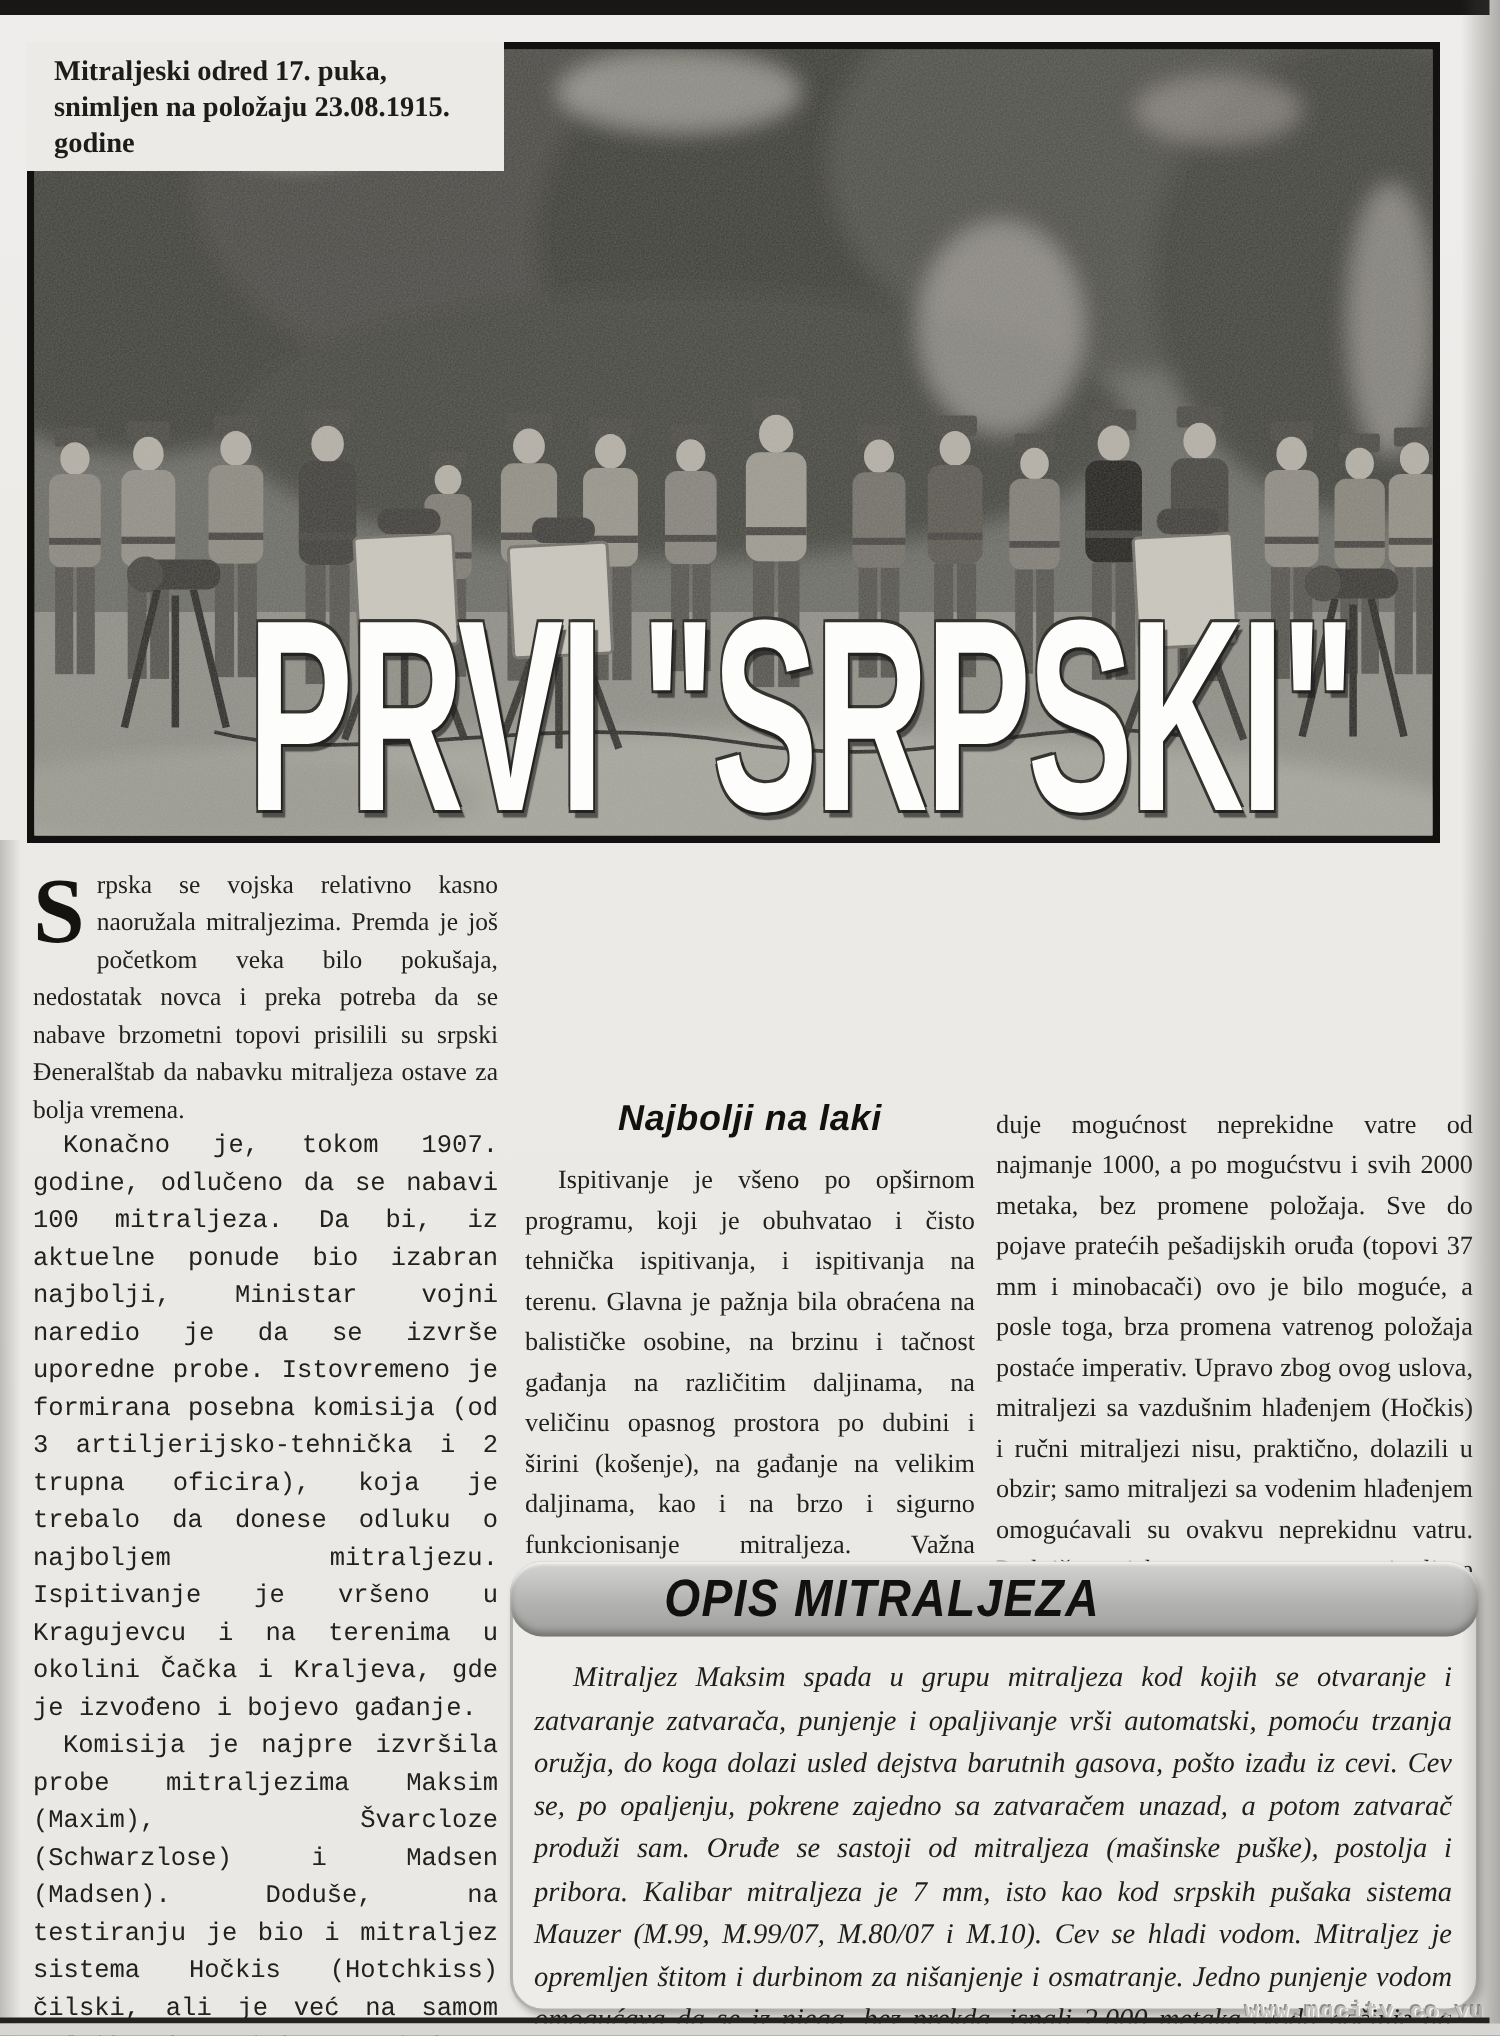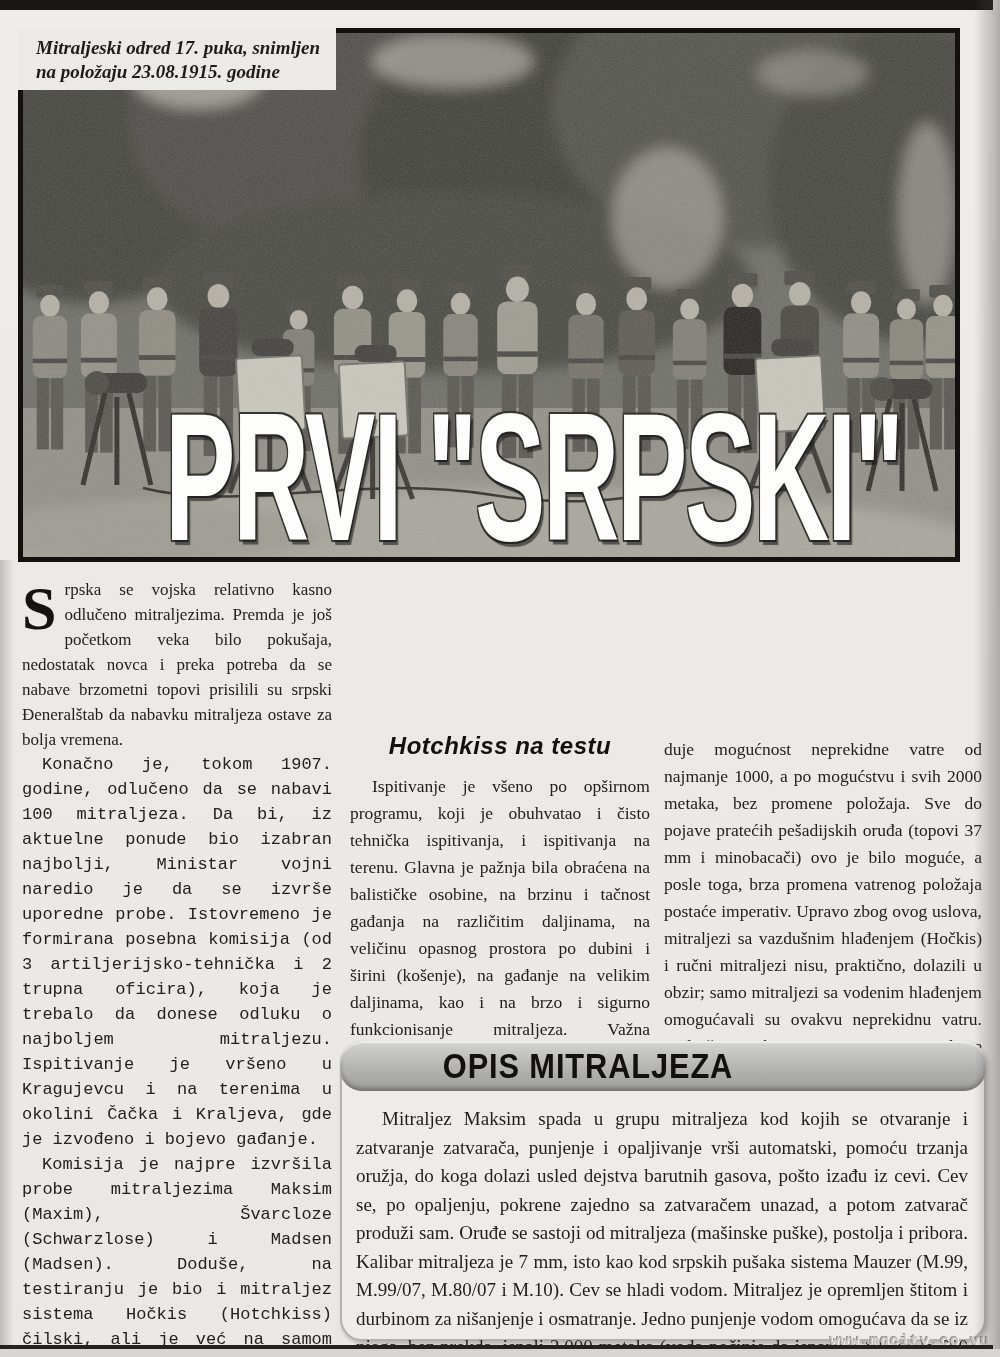--- a/index.html
+++ b/index.html
@@ -19,21 +19,21 @@
 
   
   .photo-frame{
     position:absolute;left:18px;top:28px;width:932px;height:524px;
     border:5px solid #121110;background:#6b6b66;box-sizing:content-box;
   }
   .photo-frame svg{display:block;width:100%;height:100%;}
   .caption{
     position:absolute;left:-5px;top:-5px;width:318px;min-height:62px;
     background:#eceae6;padding:8px 10px 6px 18px;box-sizing:border-box;
-    font-style:italic;font-weight:bold;font-size:19px;line-height:24px;color:#1e1c1a;
+    font-weight:bold;font-size:19px;line-height:24px;color:#1e1c1a;
   }
   .photo-title{position:absolute;left:142px;bottom:0px;white-space:nowrap;}
   .photo-title span{
     display:inline-block;transform:scaleX(0.58);transform-origin:left bottom;
     font-family:"Liberation Sans",sans-serif;font-weight:bold;font-size:182px;line-height:160px;
     letter-spacing:-4px;color:#fdfdfb;
     text-shadow:5px 5px 1px rgba(25,25,25,0.6),
       -2px -2px 0 #36342f,2px -2px 0 #36342f,-2px 2px 0 #36342f,2px 2px 0 #36342f;
   }
 
@@ -67,21 +67,21 @@
   .test-heading{
     margin:4px 0 14px 0;text-align:center;
     font-family:"Liberation Sans",sans-serif;font-style:italic;font-weight:bold;
     font-size:24px;letter-spacing:0.5px;color:#12110f;
   }
 
   
   .opis-box{
     position:absolute;left:340px;top:1041px;width:646px;height:300px;
     border:2px solid #b3b1ad;border-radius:22px;box-sizing:border-box;
-    box-shadow:2px 3px 4px rgba(80,78,74,0.35);background:#edece9;
+    box-shadow:2px 3px 4px rgba(80,78,74,0.35);background:#edece9;font-style:italic;
   }
   .opis-banner{
     position:relative;height:50px;margin:-2px -2px 0 -2px;border-radius:22px;
     background:linear-gradient(180deg,#d4d4d2 0%,#b3b3b1 55%,#9e9e9c 100%);
     box-shadow:inset 0 2px 2px rgba(255,255,255,0.7),inset 0 -3px 4px rgba(60,60,58,0.45);
     text-align:center;padding-right:150px;
   }
   .opis-banner span{
     display:inline-block;transform:scaleX(0.88);
     font-family:"Liberation Sans",sans-serif;font-weight:bold;font-size:35px;line-height:50px;
@@ -193,28 +193,28 @@
 
     <div class="caption">Mitraljeski odred 17. puka, snimljen na položaju 23.08.1915. godine</div>
 
     <div class="photo-title">
       <span>PRVI "SRPSKI"</span>
     </div>
   </div>
 
 
   <div class="col-left">
-    <p><span class="dropcap">S</span><span>rpska se vojska relativno kasno odlučeno mitraljezima. Premda je još početkom veka bilo pokušaja, nedostatak novca i preka potreba da se nabave brzometni topovi prisilili su srpski Đeneralštab da nabavku mitraljeza ostave za bolja vremena.</span></p>
+    <p><span class="dropcap">S</span><span>rpska se vojska relativno kasno naoružala mitraljezima. Premda je još početkom veka bilo pokušaja, nedostatak novca i preka potreba da se nabave brzometni topovi prisilili su srpski Đeneralštab da nabavku mitraljeza ostave za bolja vremena.</span></p>
     <p class="indent">Konačno je, tokom 1907. godine, odlučeno da se nabavi 100 mitraljeza. Da bi, iz aktuelne ponude bio izabran najbolji, Ministar vojni naredio je da se izvrše uporedne probe. Istovremeno je formirana posebna komisija (od 3 artiljerijsko-tehnička i 2 trupna oficira), koja je trebalo da donese odluku o najboljem mitraljezu. Ispitivanje je vršeno u Kragujevcu i na terenima u okolini Čačka i Kraljeva, gde je izvođeno i bojevo gađanje.</p>
     <p class="indent">Komisija je najpre izvršila probe mitraljezima Maksim (Maxim), Švarcloze (Schwarzlose) i Madsen (Madsen). Doduše, na testiranju je bio i mitraljez sistema Hočkis (Hotchkiss) čilski, ali je već na samom početku imao takve zastoje u mehanizmu, da je morao da bude povučen sa testiranja za izvesno vreme. Tokom proba, prijavljen je i laki mitraljez Hočkis, a i teški Hočkis (čilski) je nastavio sa probama. Tako je u konkurenciji bilo ukupno pet modela mitraljeza: tri teška (Maksim, Švarcloze i Hočkis) i dva laka, ili, kako su se tada zvala, ručna mitraljeza (Madsen i Hočkis).</p>
   </div>
 
   <div class="two-col">
     <div class="col col1">
-      <h3 class="test-heading">Hotchkiss na testu</h3>
+      <h3 class="test-heading">Najbolji na laki</h3>
       <p class="indent">Ispitivanje je všeno po opširnom programu, koji je obuhvatao i čisto tehnička ispitivanja, i ispitivanja na terenu. Glavna je pažnja bila obraćena na balističke osobine, na brzinu i tačnost gađanja na različitim daljinama, na veličinu opasnog prostora po dubini i širini (košenje), na gađanje na velikim daljinama, kao i na brzo i sigurno funkcionisanje mitraljeza. Važna performansa bila je i izdržljivost u dugoj neprekidnoj vatri. Smatralo se da mitraljez treba da pose-</p>
     </div>
     <div class="col col2">
       <p>duje mogućnost neprekidne vatre od najmanje 1000, a po mogućstvu i svih 2000 metaka, bez promene položaja. Sve do pojave pratećih pešadijskih oruđa (topovi 37 mm i minobacači) ovo je bilo moguće, a posle toga, brza promena vatrenog položaja postaće imperativ. Upravo zbog ovog uslova, mitraljezi sa vazdušnim hlađenjem (Hočkis) i ručni mitraljezi nisu, praktično, dolazili u obzir; samo mitraljezi sa vodenim hlađenjem omogućavali su ovakvu neprekidnu vatru. Praktično, izbor se sveo na mitraljeze sistema Maksim i Švarcloze.</p>
     </div>
   </div>
 
   <div class="opis-box">
     <div class="opis-banner">
       <span>OPIS MITRALJEZA</span>

